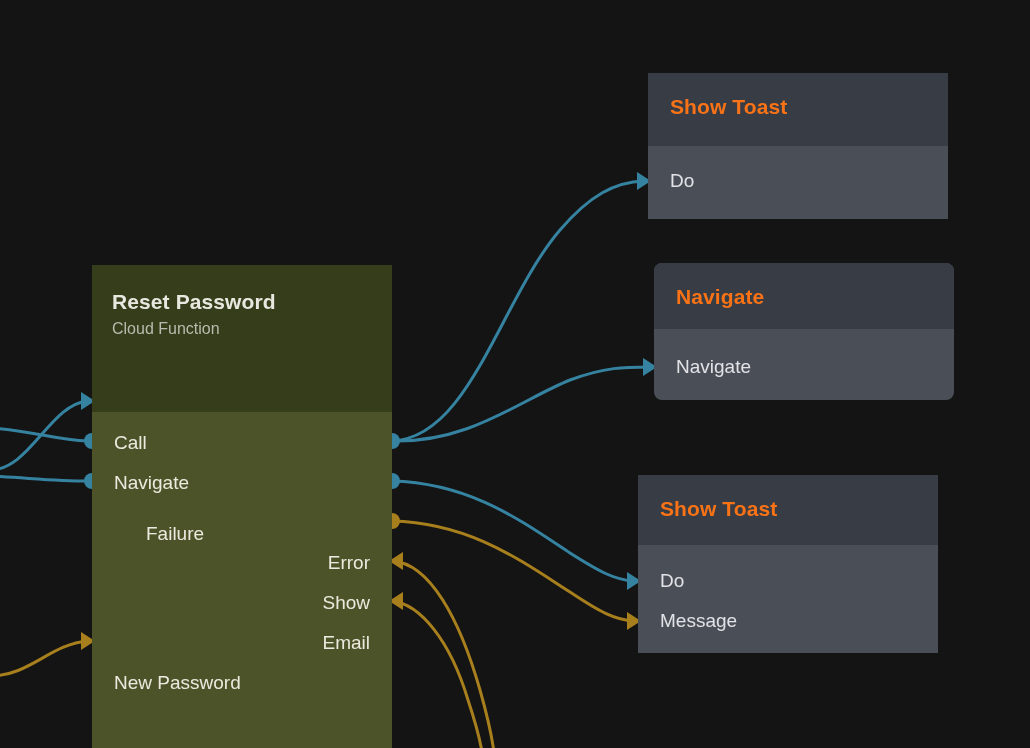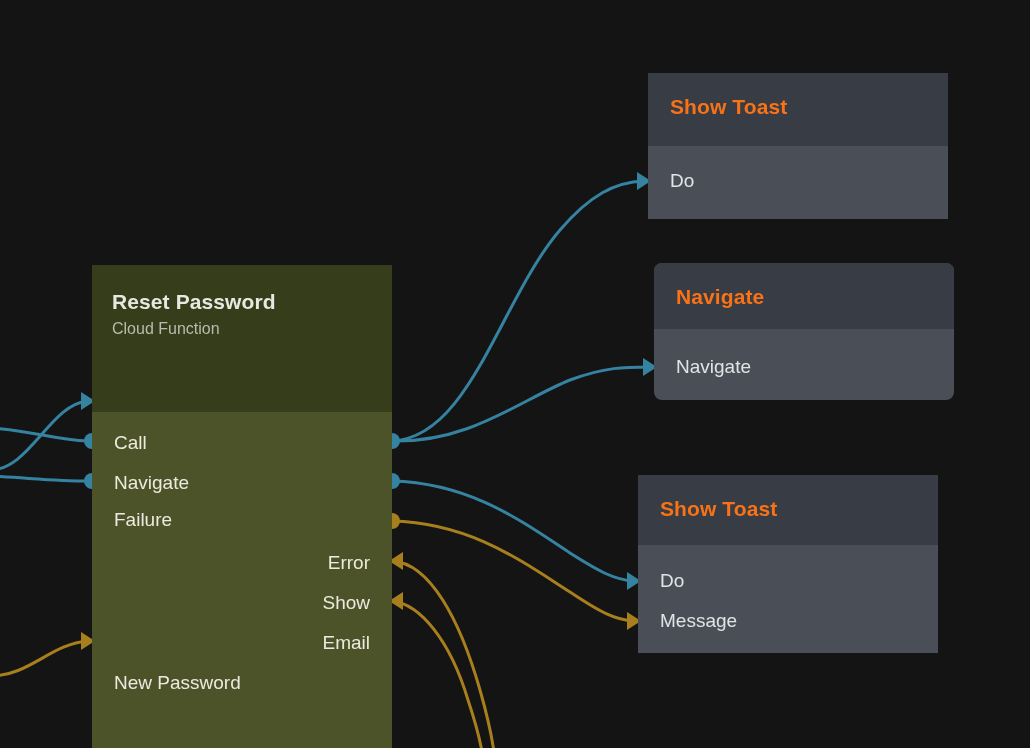--- a/index.html
+++ b/index.html
@@ -142,21 +142,21 @@
 
   <div id="nodes-layer">
       <div class="node node-green" style="left: 92px; top: 265px; width: 300px; height: 489px;">
         <div class="node-header" style="height: 105px;">
           <div class="node-title">Reset Password</div>
           <div class="node-subtitle">Cloud Function</div>
         </div>
         <div class="node-body" style="height: 306px;">
           <div class="port-row left" style="top: 17px;">Call</div>
           <div class="port-row left" style="top: 57px;">Navigate</div>
-          <div class="port-row left" style="top: 94px;">Failure</div>
+          <div class="port-row left" style="top: 108px; margin-left: 32px;">Failure</div>
           <div class="port-row left" style="top: 257px;">New Password</div>
           <div class="port-row right" style="top: 137px;">Error</div>
           <div class="port-row right" style="top: 177px;">Show</div>
           <div class="port-row right" style="top: 217px;">Email</div>
         </div>
       </div>
       <div class="node node-grey" style="left: 648px; top: 73px; width: 300px; height: 146px;">
         <div class="node-header" style="height: 73px;">
           <div class="node-title">Show Toast</div>
         </div>

